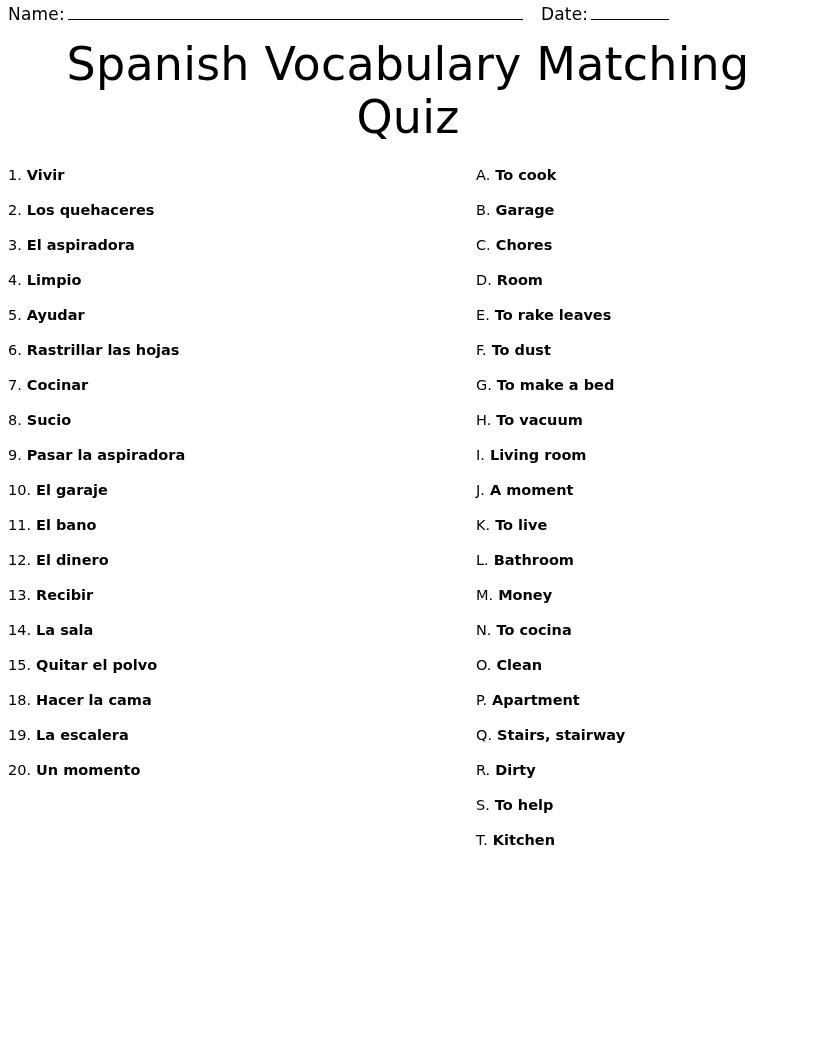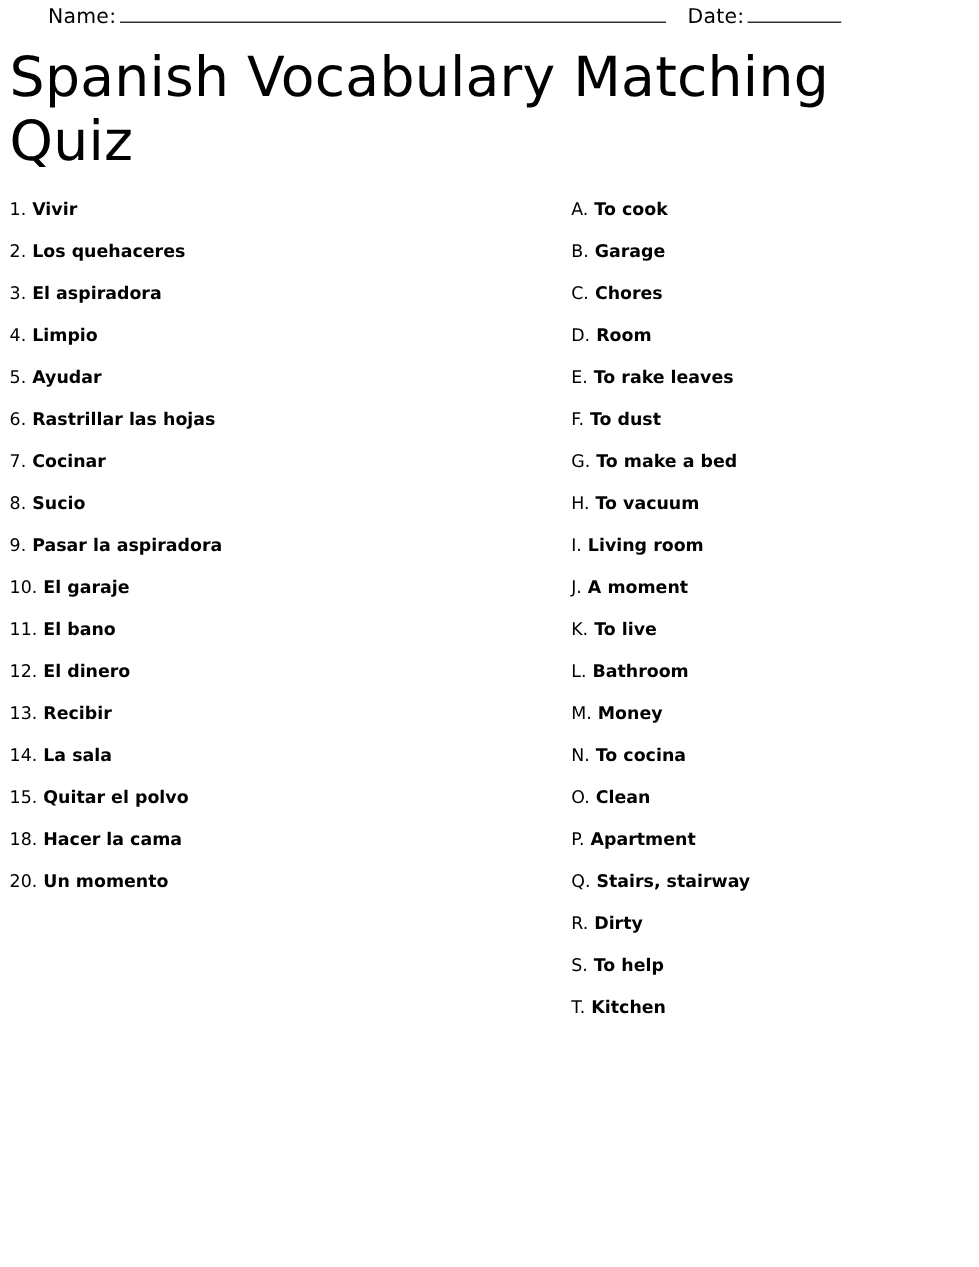--- a/index.html
+++ b/index.html
@@ -22,37 +22,37 @@
     padding: 0 8px;
     position: relative;
   }
   
   .header-row {
     display: flex;
     align-items: baseline;
     font-size: 17px;
     padding-top: 4px;
     white-space: nowrap;
-    margin-left: 32px;
   }
   .header-label {
     font-size: 17px;
     letter-spacing: 0.2px;
   }
   .rule {
     display: inline-block;
     border-bottom: 1px solid #000;
     height: 14px;
     margin-left: 3px;
   }
   .rule-name { width: 455px; }
   .rule-date { width: 78px; }
   .header-spacer { width: 18px; }
 
   .title {
+    text-align: center;
     font-size: 46px;
     font-weight: normal;
     letter-spacing: 0.2px;
     margin: 14px 0 0 0;
     line-height: 1.15;
   }
 
   .columns {
     display: flex;
     margin-top: 24px;
@@ -159,20 +159,24 @@
         </div>
       <div class="item">
           <span class="item-num">15.</span>
           <span class="item-text">Quitar el polvo</span>
         </div>
       <div class="item">
           <span class="item-num">18.</span>
           <span class="item-text">Hacer la cama</span>
         </div>
       <div class="item">
+          <span class="item-num">19.</span>
+          <span class="item-text">La escalera</span>
+        </div>
+      <div class="item">
           <span class="item-num">20.</span>
           <span class="item-text">Un momento</span>
         </div>
     </div>
 
     <div class="col col-right">
       <div class="item">
           <span class="item-num">A.</span>
           <span class="item-text">To cook</span>
         </div>

